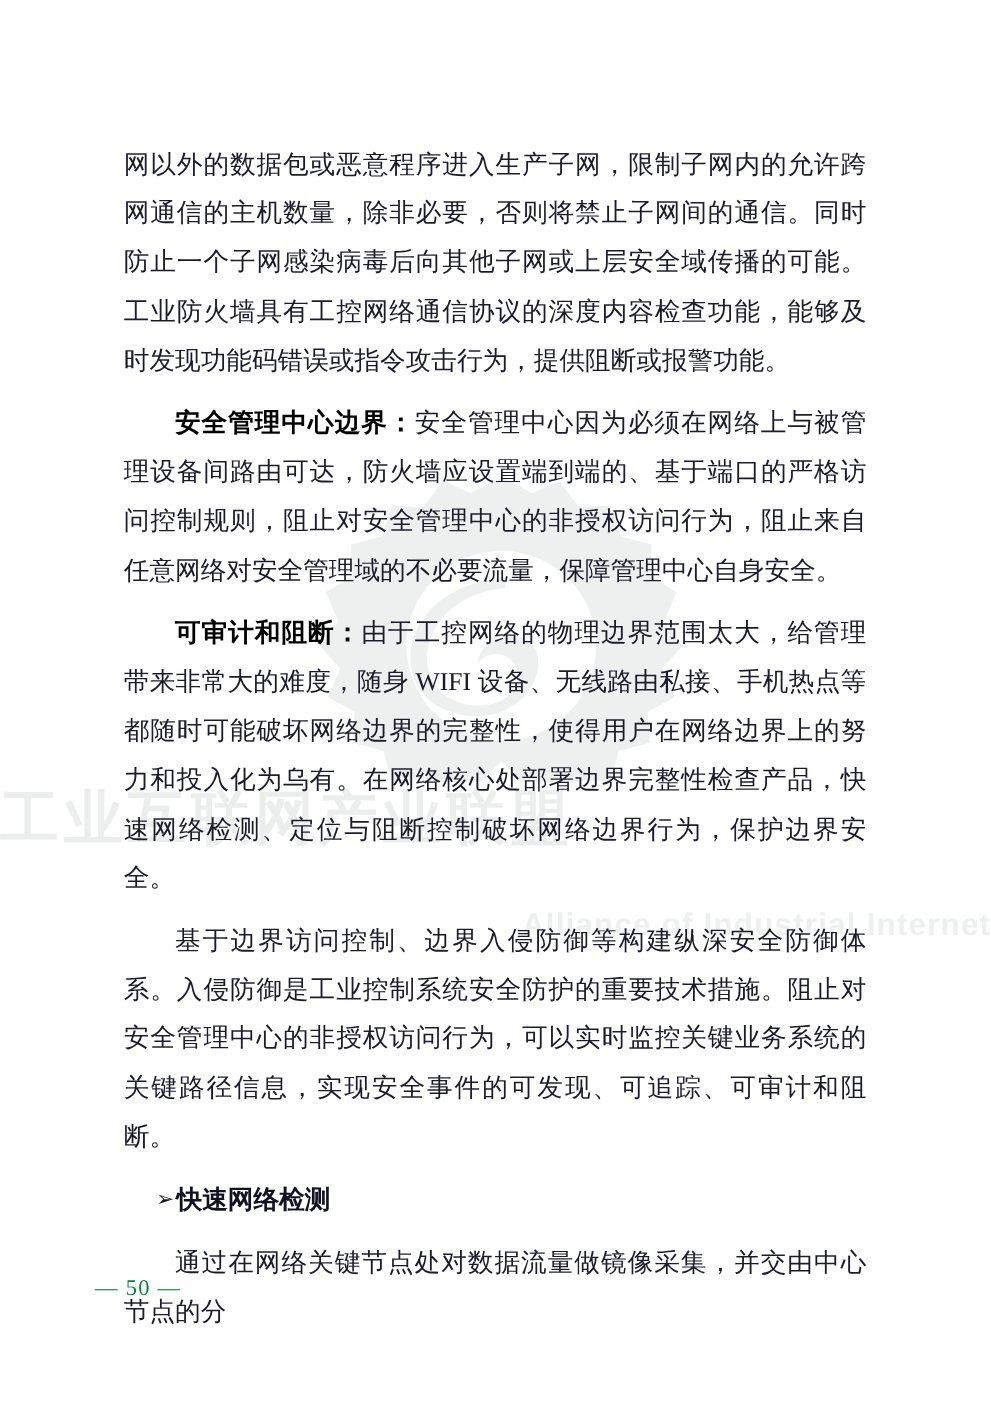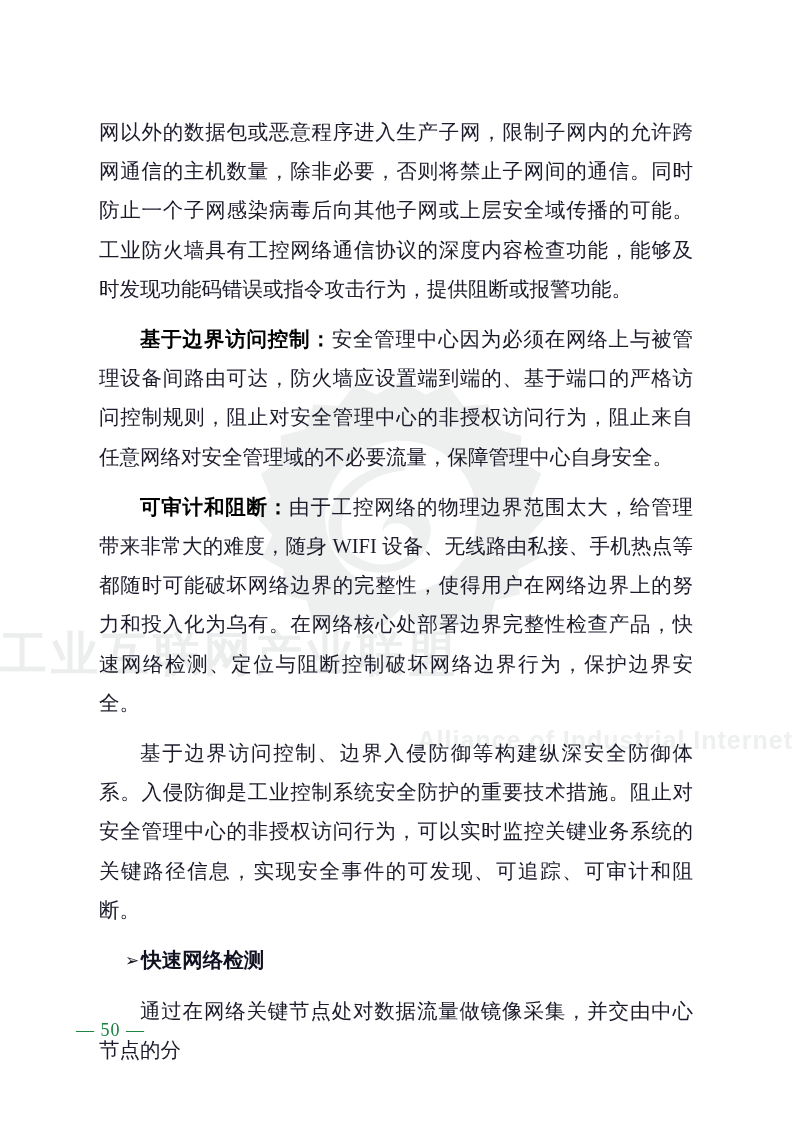--- a/index.html
+++ b/index.html
@@ -148,21 +148,21 @@
                C56 70 74 53 102 51 Z" fill="#eeefef"></path>
       <path d="M100 140 m-14 14 l14 -14 l14 14 z" fill="#ffffff"></path>
       <rect x="60" y="150" width="80" height="22" fill="#ffffff"></rect>
     </svg>
     <div class="wm-text-cn">工业互联网产业联盟</div>
     <div class="wm-text-en">Alliance of Industrial Internet</div>
   </div>
 
   <div class="content" id="content-root">
       <p class="para"><span>网以外的数据包或恶意程序进入生产子网，限制子网内的允许跨网通信的主机数量，除非必要，否则将禁止子网间的通信。同时防止一个子网感染病毒后向其他子网或上层安全域传播的可能。工业防火墙具有工控网络通信协议的深度内容检查功能，能够及时发现功能码错误或指令攻击行为，提供阻断或报警功能。</span></p>
-      <p class="para indent"><span class="lead">基于边界访问控制：</span><span>安全管理中心因为必须在网络上与被管理设备间路由可达，防火墙应设置端到端的、基于端口的严格访问控制规则，阻止对安全管理中心的非授权访问行为，阻止来自任意网络对安全管理域的不必要流量，保障管理中心自身安全。</span></p>
+      <p class="para indent"><span class="lead">安全管理中心边界：</span><span>安全管理中心因为必须在网络上与被管理设备间路由可达，防火墙应设置端到端的、基于端口的严格访问控制规则，阻止对安全管理中心的非授权访问行为，阻止来自任意网络对安全管理域的不必要流量，保障管理中心自身安全。</span></p>
       <p class="para indent"><span class="lead">可审计和阻断：</span><span>由于工控网络的物理边界范围太大，给管理带来非常大的难度，随身 WIFI 设备、无线路由私接、手机热点等都随时可能破坏网络边界的完整性，使得用户在网络边界上的努力和投入化为乌有。在网络核心处部署边界完整性检查产品，快速网络检测、定位与阻断控制破坏网络边界行为，保护边界安全。</span></p>
       <p class="para indent"><span>基于边界访问控制、边界入侵防御等构建纵深安全防御体系。入侵防御是工业控制系统安全防护的重要技术措施。阻止对安全管理中心的非授权访问行为，可以实时监控关键业务系统的关键路径信息，实现安全事件的可发现、可追踪、可审计和阻断。</span></p>
       <div class="heading"><span class="bullet">➢</span><span>快速网络检测</span></div>
       <p class="para indent"><span>通过在网络关键节点处对数据流量做镜像采集，并交由中心节点的分</span></p>
     </div>
 
   <div class="footer">— 50 —</div>
 
 </div>
 

